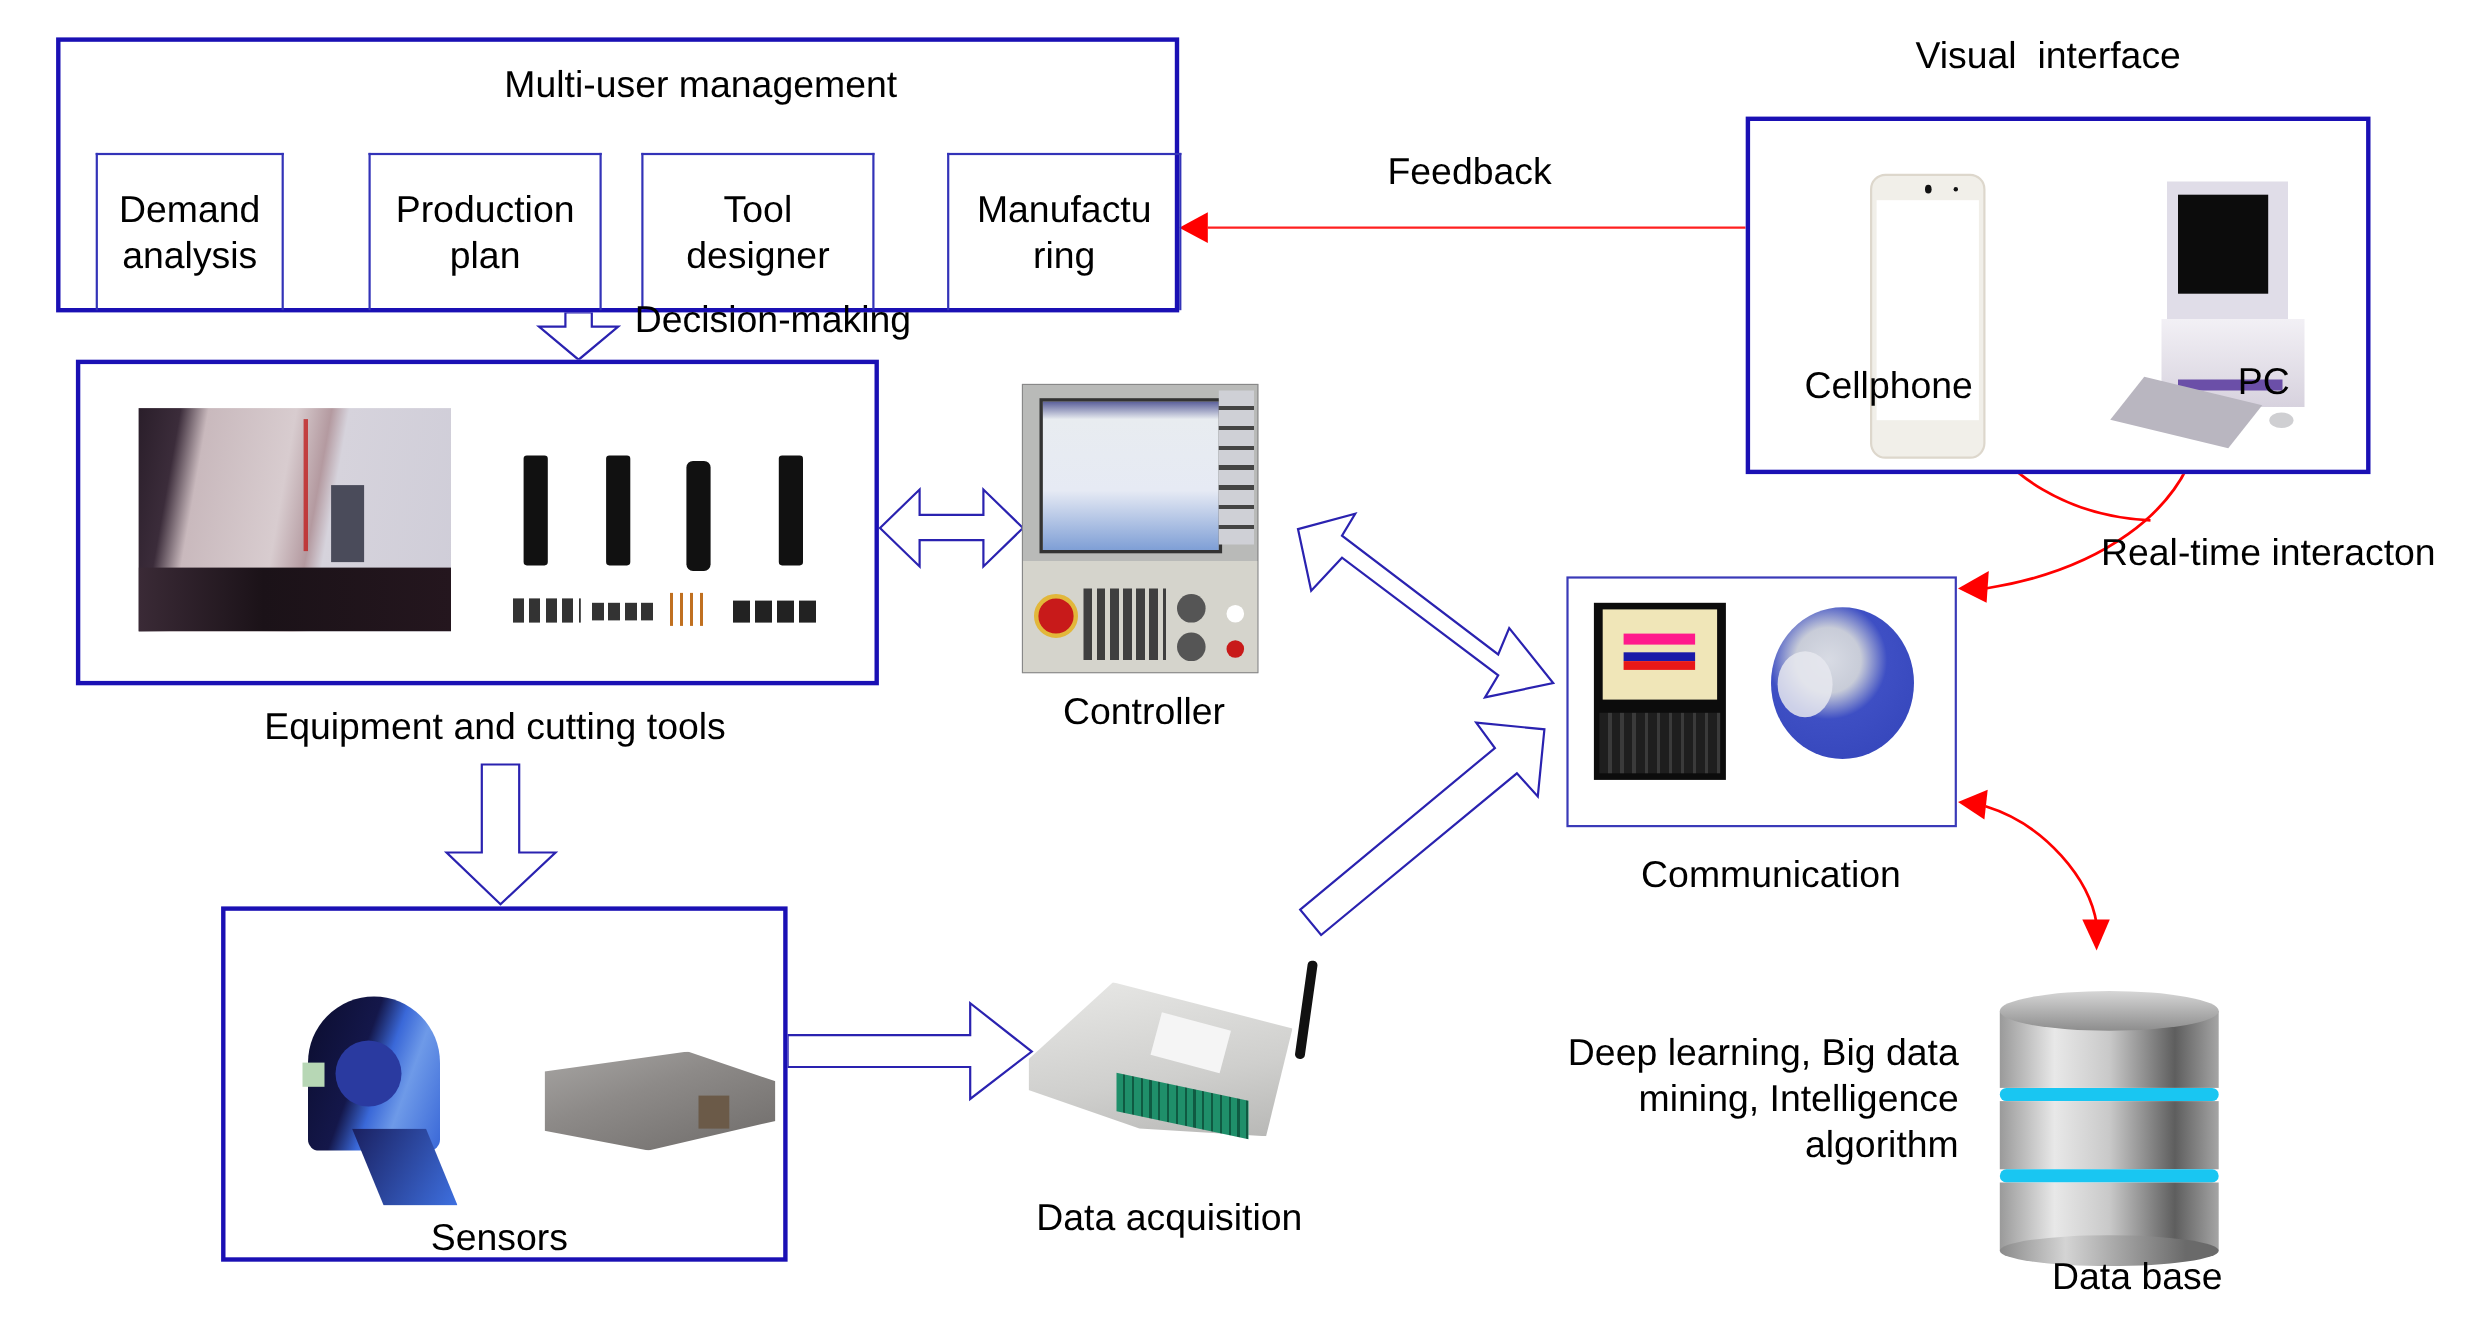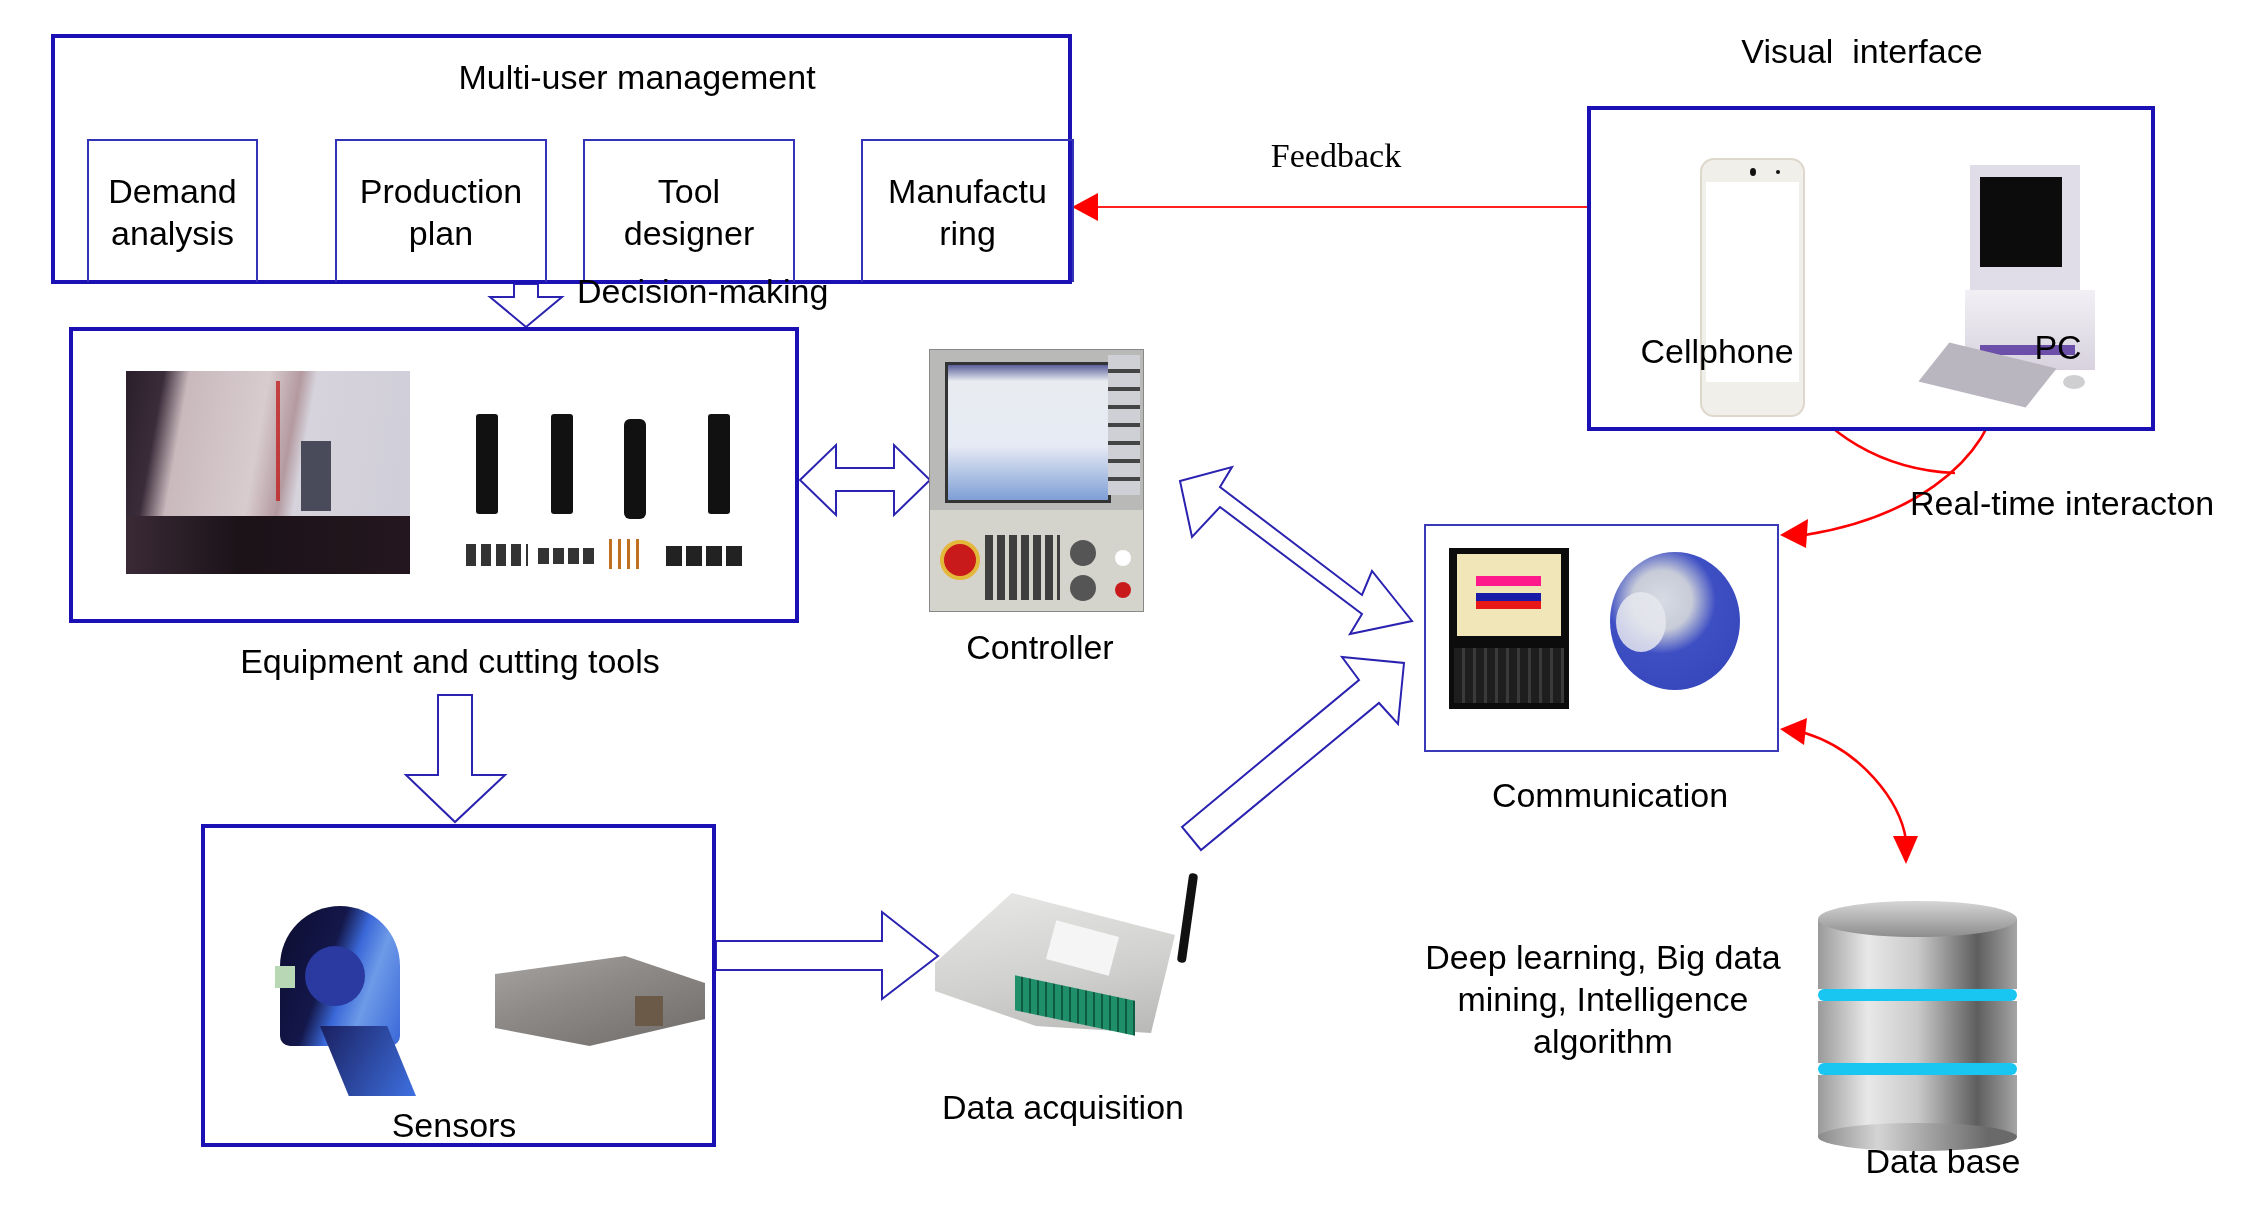--- a/index.html
+++ b/index.html
@@ -71,21 +71,21 @@
     </div>
 </div>
 <div class="subbox" style="left:861px;top:139px;width:213px;height:143px;">
   <div>
       <div>Manufactu</div>
       <div>ring</div>
     </div>
 </div>
 
 <div class="label-left" style="left:577px;top:272px;">Decision-making</div>
-<div class="label" style="left:1336px;top:137px;font-family:Liberation Serif, serif;">Feedback</div>
+<div class="label" style="left:1336px;top:137px;">Feedback</div>
 
 <div class="box" style="left:69px;top:327px;width:730px;height:296px;">
 
   <div class="abs" style="left:53px;top:40px;width:284px;height:203px;background:linear-gradient(100deg,#2a1e2a 0%,#3b2c3a 12%,#c9b9bd 20%,#d8cccf 45%,#b49aa0 55%,#d6d3dc 60%,#cfcdd8 100%);overflow:hidden;">
     <div class="abs" style="left:0;top:145px;width:284px;height:58px;background:linear-gradient(90deg,#3a2a36,#1b1218 40%,#24161e);"></div>
     <div class="abs" style="left:150px;top:10px;width:4px;height:120px;background:#c02020;opacity:0.8;"></div>
     <div class="abs" style="left:175px;top:70px;width:30px;height:70px;background:#4a4b5a;"></div>
   </div>
 
   <div class="abs" style="left:393px;top:83px;width:287px;height:156px;">
@@ -164,21 +164,21 @@
     <div class="abs" style="left:27px;top:53px;width:65px;height:8px;background:#e81818;"></div>
     <div class="abs" style="left:5px;top:100px;width:110px;height:55px;background:repeating-linear-gradient(90deg,#1e1e1e 0 8px,#3a3a3a 8px 11px);"></div>
   </div>
   <div class="abs" style="left:178px;top:26px;width:142px;height:143px;">
     <div class="abs" style="left:6px;top:0;width:130px;height:138px;border-radius:50%;background:radial-gradient(circle at 40% 35%,#d8dbe4 0%,#c8ccd8 25%,#3e4fc4 45%,#3243b8 100%);"></div>
     <div class="abs" style="left:12px;top:40px;width:50px;height:60px;border-radius:50%;background:#e6e8ee;opacity:0.85;"></div>
   </div>
 </div>
 <div class="label" style="left:1610px;top:776px;">Communication</div>
 
-<div class="abs" style="left:1603px;top:936px;transform:translateX(-50%);text-align:center;font-size:34px;line-height:42px;white-space:nowrap;">
+<div class="abs" style="left:1603px;top:936px;transform:translateX(-50%);text-align:right;font-size:34px;line-height:42px;white-space:nowrap;">
   <div>Deep learning, Big data</div>
   <div>mining, Intelligence</div>
   <div>algorithm</div>
 </div>
 
 <div class="abs" style="left:1818px;top:901px;width:199px;height:252px;">
   <div class="abs" style="left:0;top:18px;width:199px;height:70px;background:linear-gradient(90deg,#9a9a9a 0%,#e8e8e8 25%,#c9c9c9 50%,#5e5e5e 80%,#a5a5a5 100%);"></div>
   <div class="abs" style="left:0;top:0;width:199px;height:36px;border-radius:50%;background:linear-gradient(180deg,#d6d6d6,#8d8d8d);"></div>
   <div class="abs" style="left:0;top:88px;width:199px;height:12px;background:#19c6f2;border-radius:6px;"></div>
   <div class="abs" style="left:0;top:100px;width:199px;height:62px;background:linear-gradient(90deg,#9a9a9a 0%,#e8e8e8 25%,#c9c9c9 50%,#5e5e5e 80%,#a5a5a5 100%);"></div>

